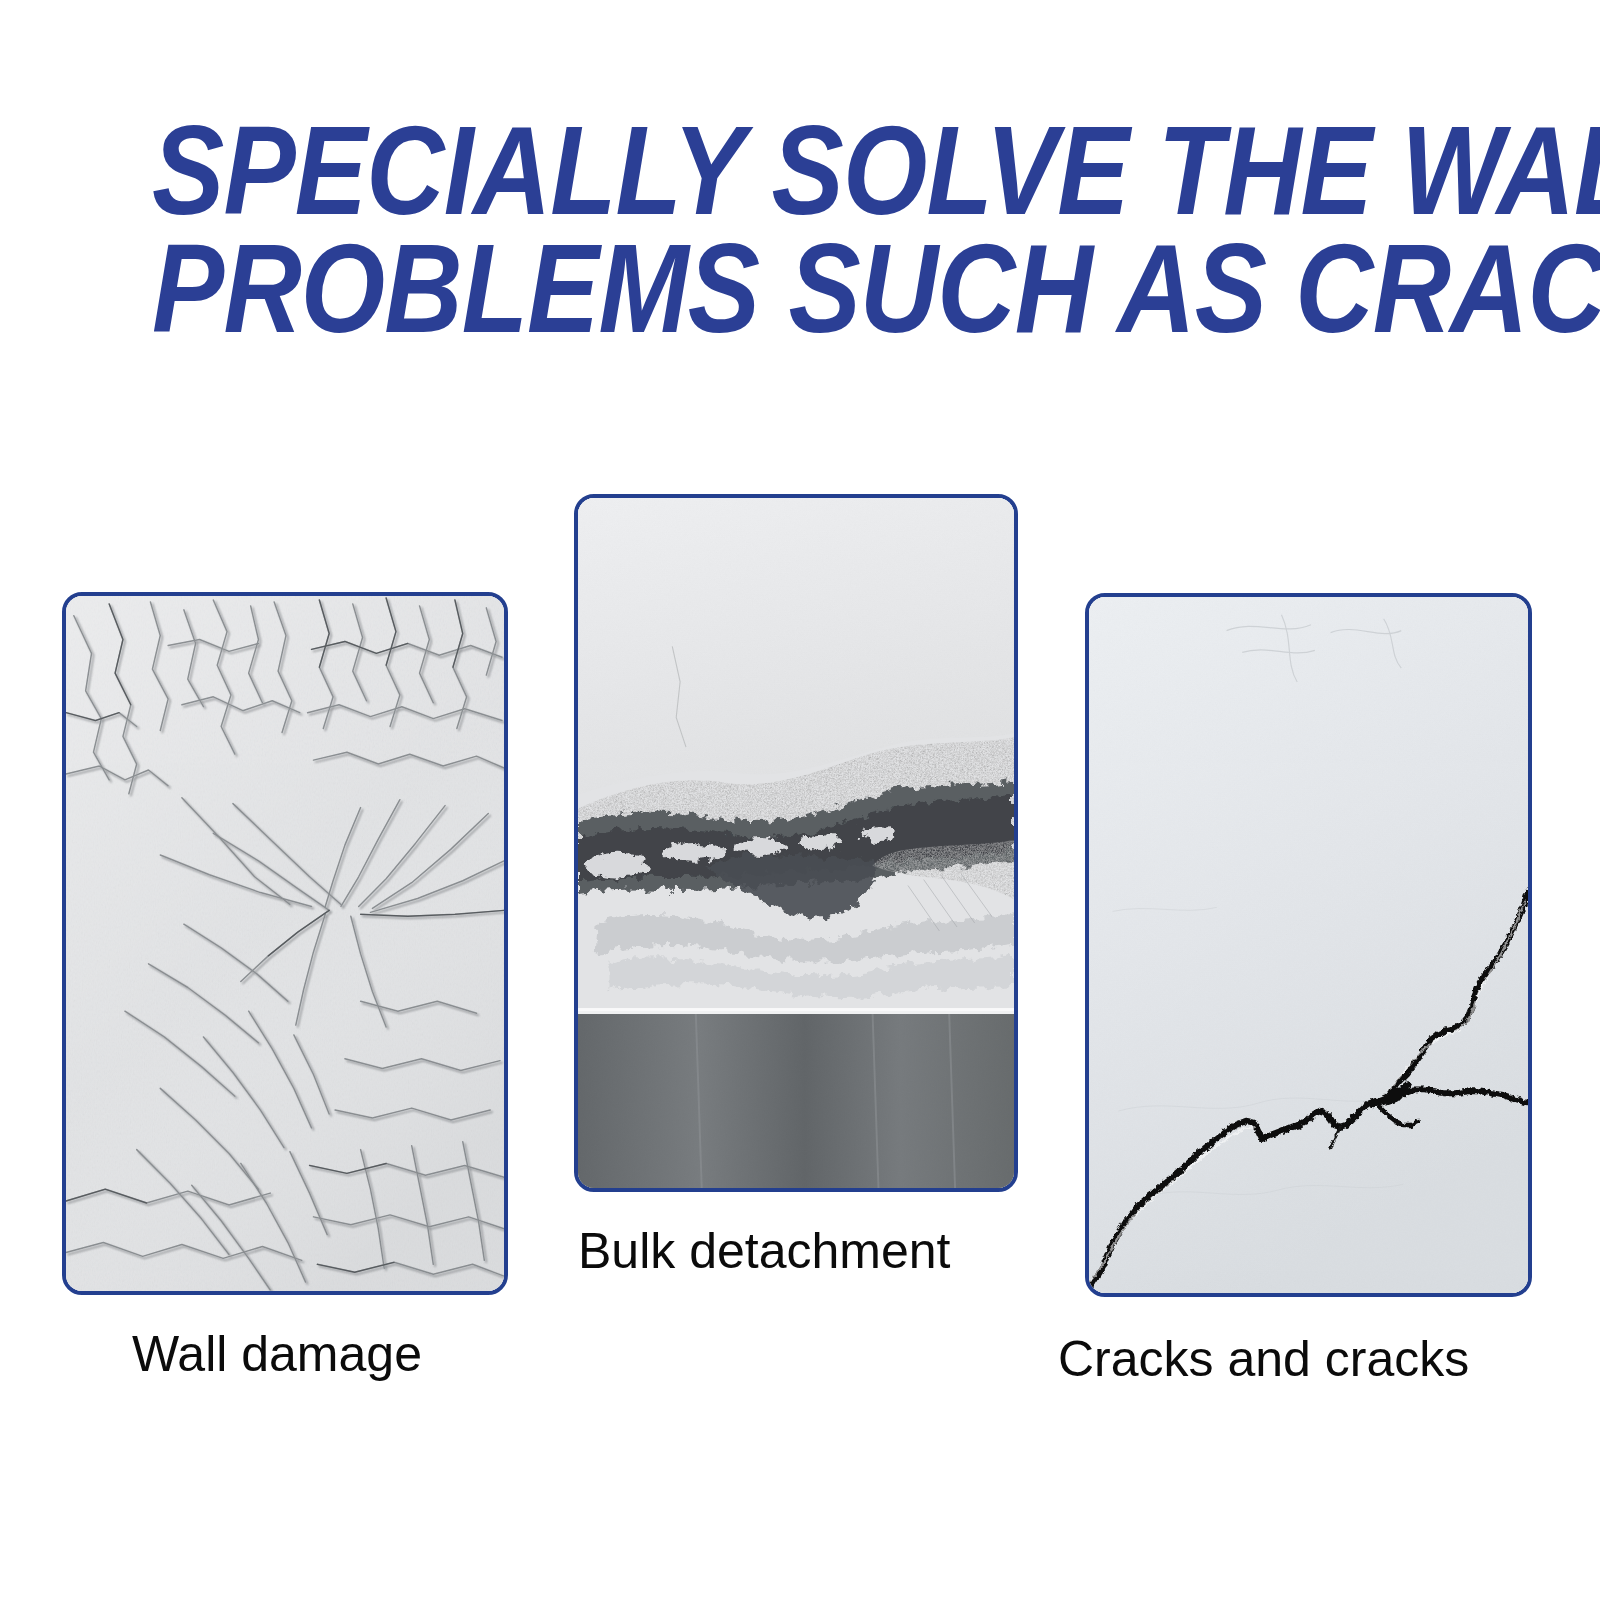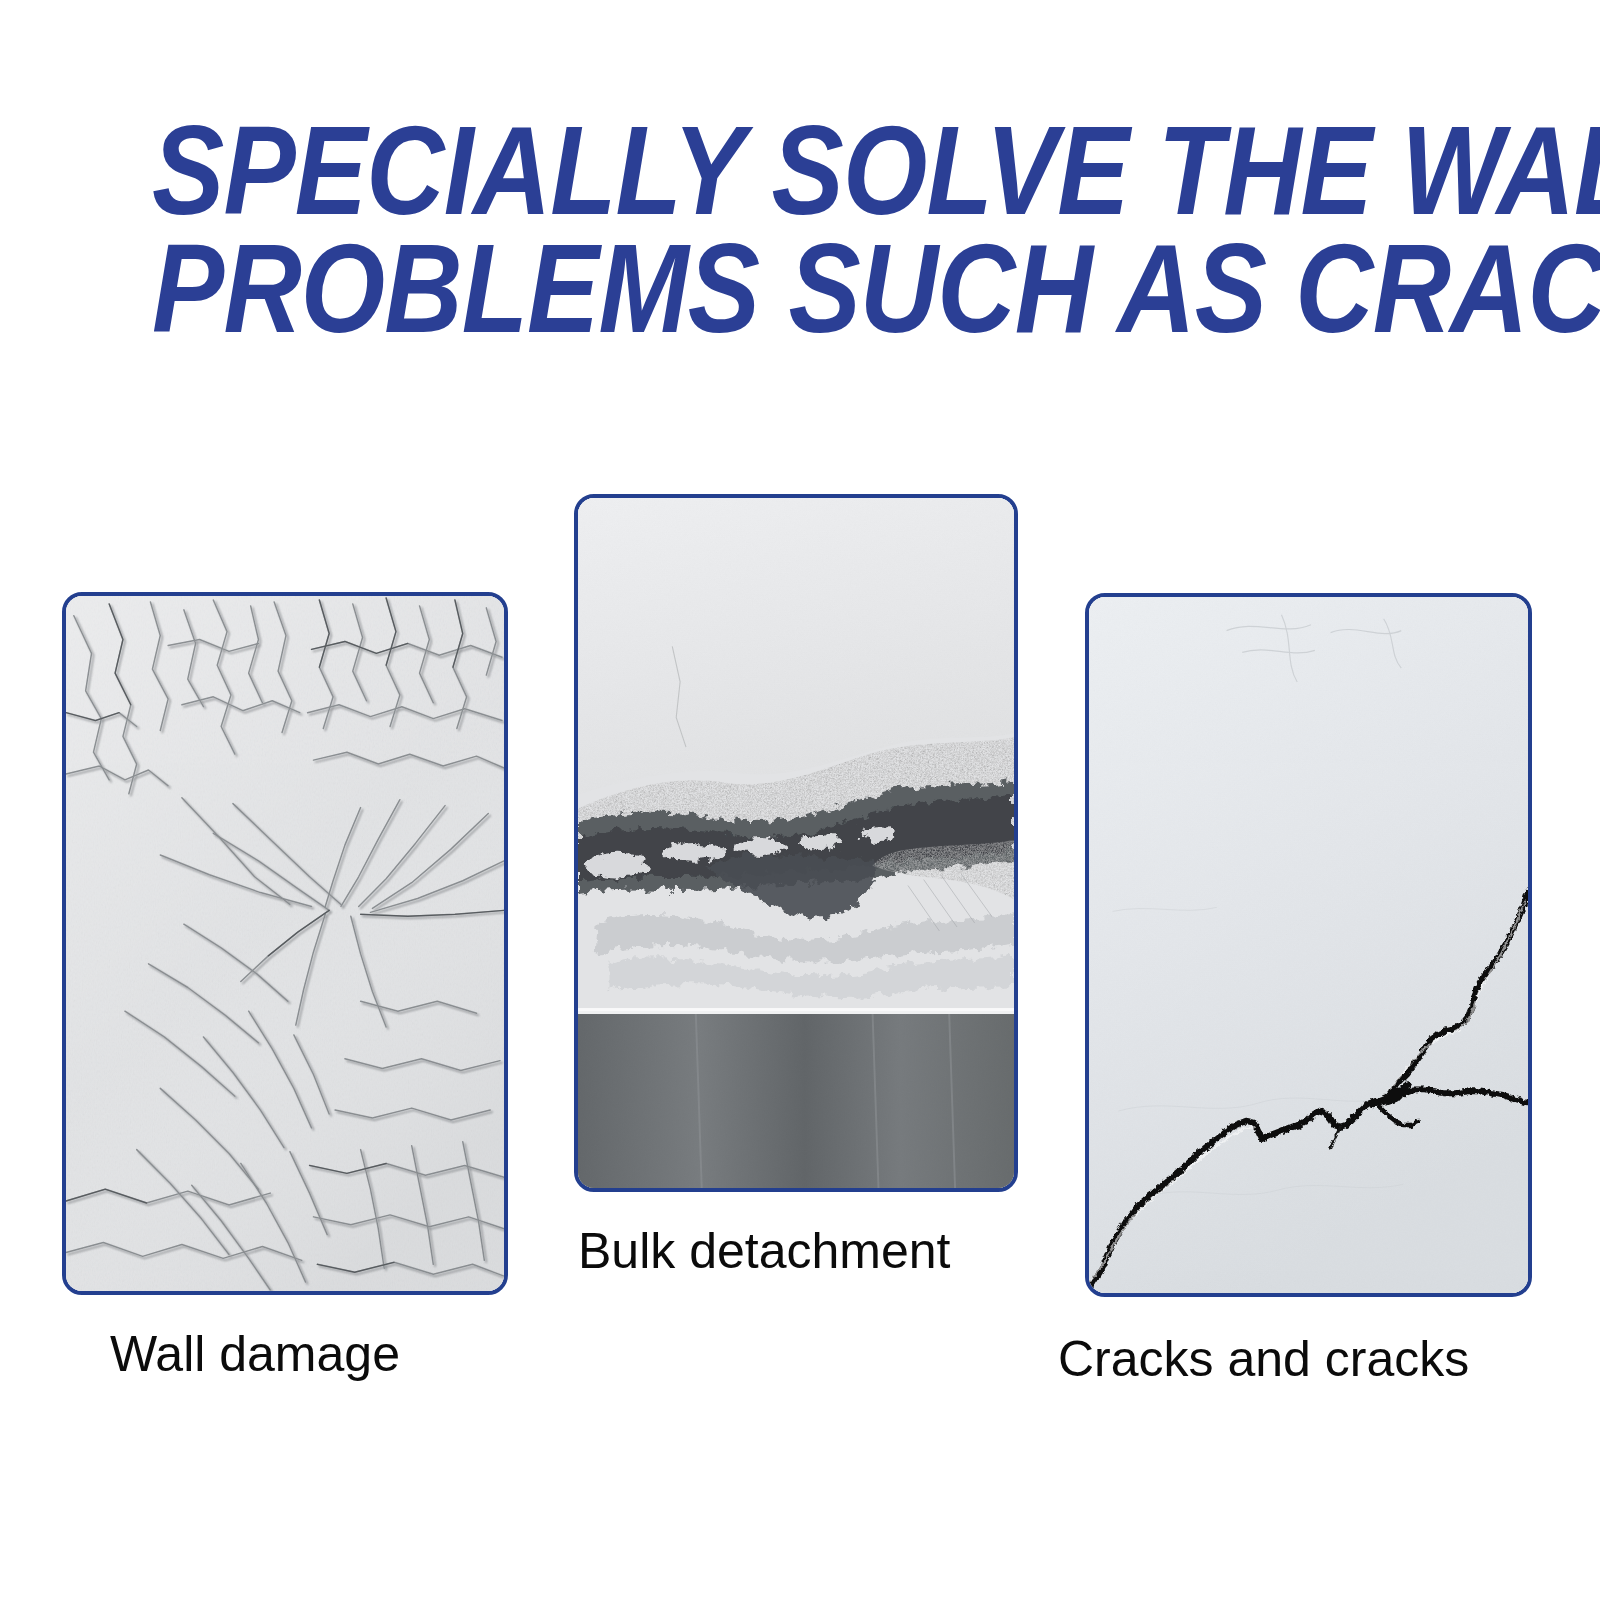--- a/index.html
+++ b/index.html
@@ -62,21 +62,21 @@
   
   .caption {
     position: absolute;
     font-family: "Liberation Sans", sans-serif;
     font-weight: 400;
     font-size: 50px;
     line-height: 58px;
     color: #0b0b0b;
     white-space: nowrap;
   }
-  #caption-wall-damage { left: 110px;  top: 1325px; }
+  #caption-wall-damage { left: 132px;  top: 1325px; }
   #caption-bulk-detach { left: 578px;  top: 1222px; }
   #caption-cracks      { left: 1058px; top: 1330px; }
 </style>
 </head>
 <body>
 
 <div id="canvas">
 
   <div class="headline">
     <div class="headline-line">SPECIALLY SOLVE THE WALL</div>

